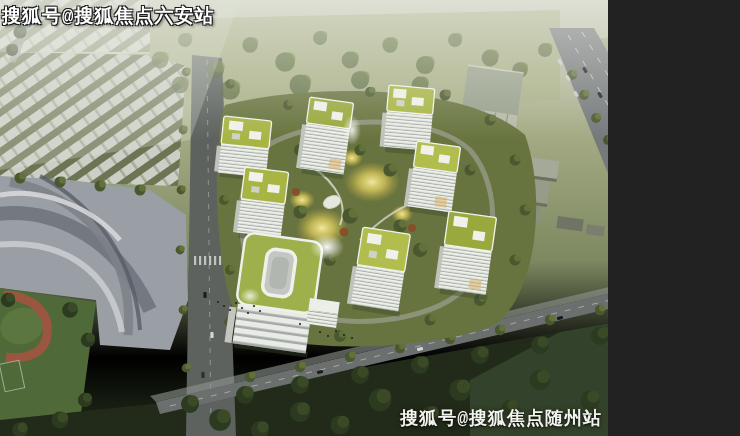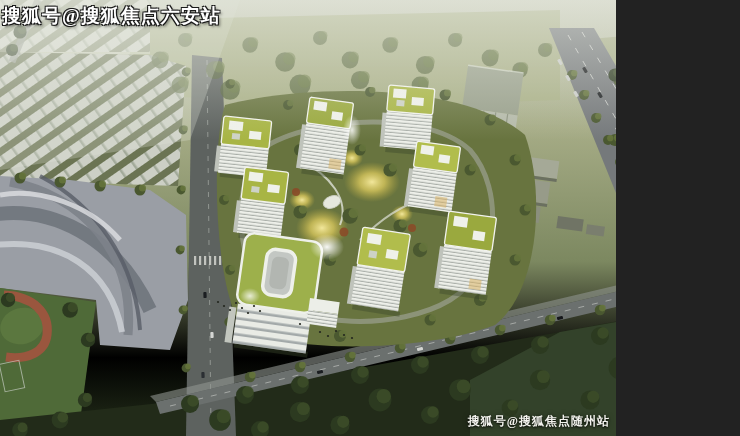--- a/index.html
+++ b/index.html
@@ -1,23 +1,23 @@
 <!DOCTYPE html>
 <html><head>
 <meta charset="utf-8">
 <style>
   html,body{margin:0;padding:0;background:#222;}
   .stage{position:relative;width:608px;height:436px;overflow:hidden;
-         font-family:Liberation Serif, serif;background:#9aa37e;padding-left:8px;}
+         font-family:Liberation Mono, monospace;background:#9aa37e;}
   .stage svg{position:absolute;left:0;top:0;display:block;}
   .wm{position:absolute;color:#fff;white-space:nowrap;pointer-events:none;}
   .wm-tl{left:2px;top:3px;font-size:19px;font-weight:bold;letter-spacing:1px;
          text-shadow:-1px -1px 0 #1a1a1a,1px -1px 0 #1a1a1a,-1px 1px 0 #1a1a1a,
                      1px 1px 0 #1a1a1a,2px 2px 3px rgba(0,0,0,.55);}
-  .wm-br{right:6px;bottom:6px;font-size:12px;font-weight:600;letter-spacing:1px;
+  .wm-br{right:6px;bottom:6px;font-size:18px;font-weight:600;letter-spacing:1px;
          color:#f4f4ef;text-shadow:0 1px 2px rgba(0,0,0,.8),0 0 5px rgba(0,0,0,.5);}
   .roofA{fill:#a8b544;} .roofB{fill:#9aa93e;} .roofC{fill:#b1bd4c;}
   .pent{fill:#eff1ea;} .pent2{fill:#cdd2c6;}
   .roofEdge{fill:none;stroke:#f2f3ee;stroke-width:1.3;}
   .side{fill:#bfc3bb;} .shadow{fill:#39452a;opacity:.4;}
   .litwin{fill:#d9b264;opacity:.55;}
 </style>
 </head>
 <body>
 

